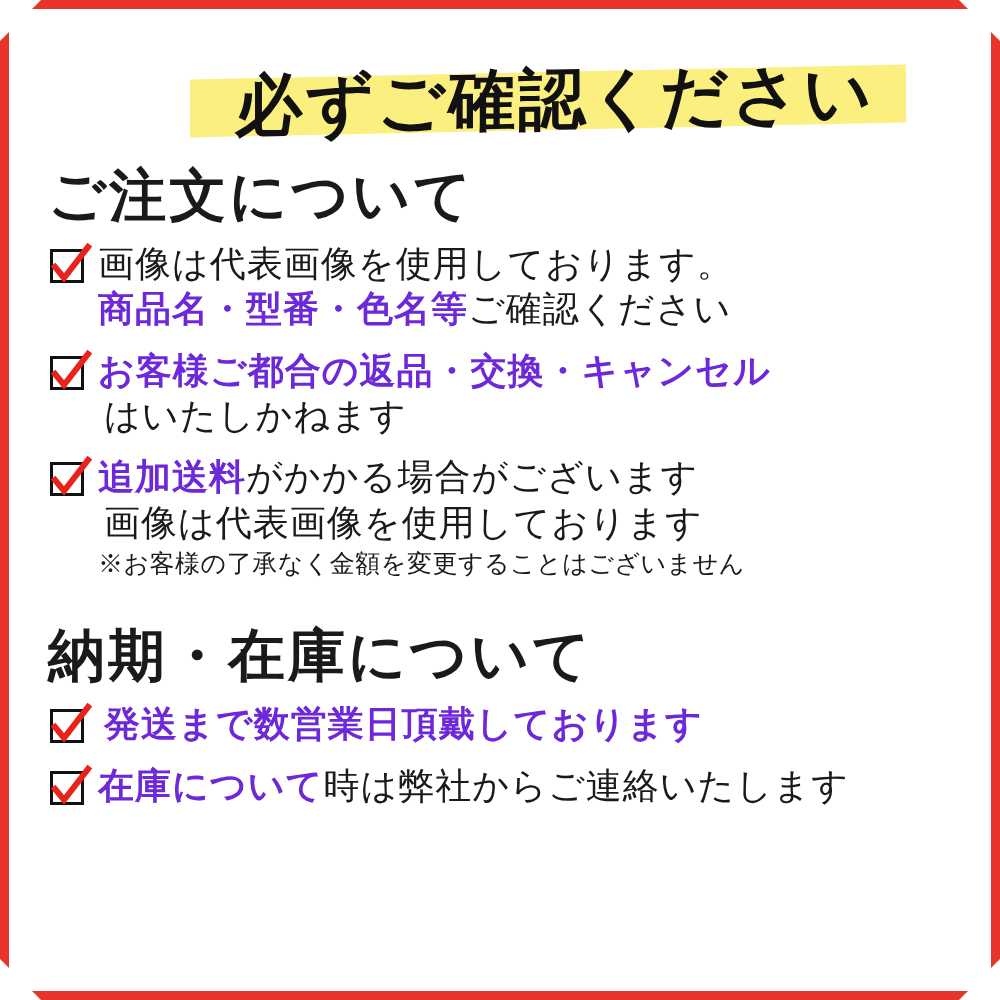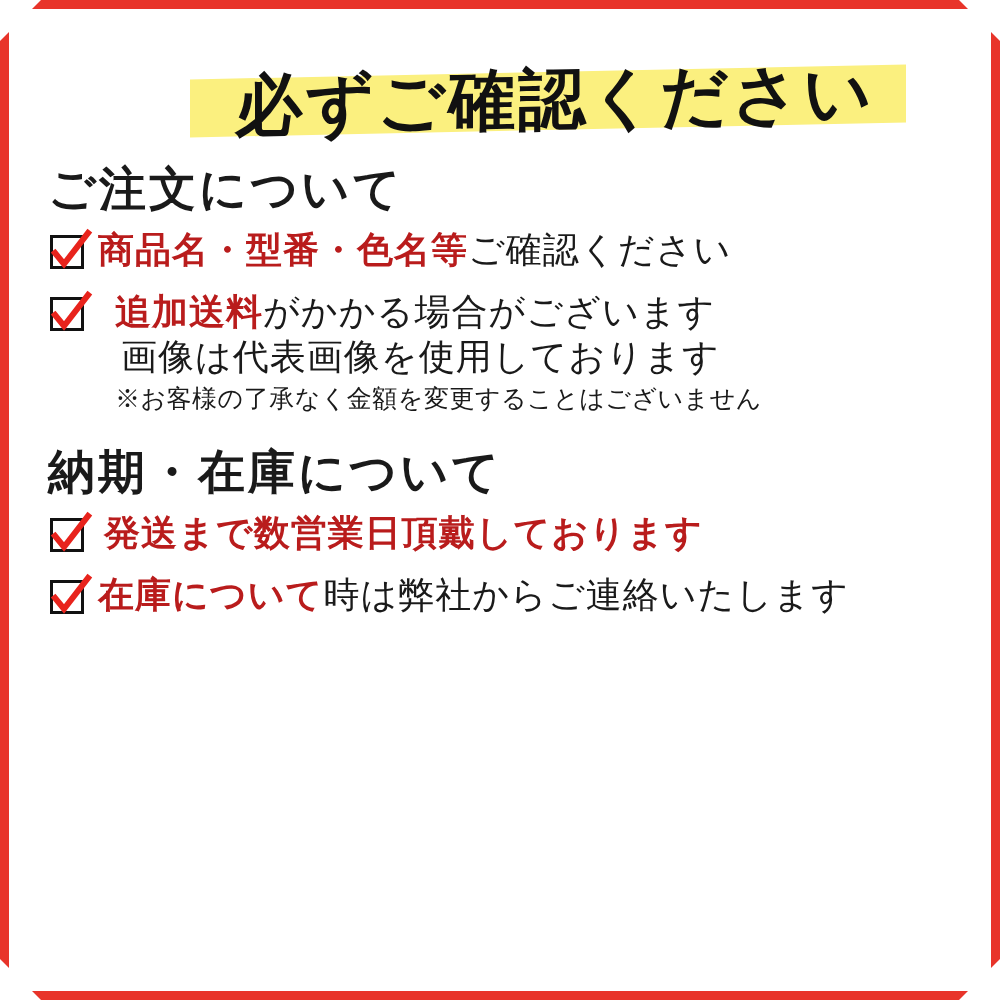--- a/index.html
+++ b/index.html
@@ -73,33 +73,33 @@
     letter-spacing: 3px;
     color: #111111;
     transform: skewY(-1.2deg);
     white-space: nowrap;
   }
 
   
   .section-heading {
     font-family: "DejaVu Serif", "Liberation Serif", serif;
     font-weight: bold;
-    font-size: 47px;
+    font-size: 57px;
     color: #1a1a1a;
     letter-spacing: 3px;
     margin: 12px 0 6px 8px;
   }
-  .section-heading.second { margin-top: 26px; }
+  .section-heading.second { margin-top: 38px; }
 
   .item {
     display: flex;
     align-items: flex-start;
     margin: 0 0 16px 8px;
   }
-  .item.tight { margin-bottom: 10px; gap: 17px; }
+  .item.tight { margin-bottom: 10px; }
 
   .check {
     flex: 0 0 auto;
     width: 42px;
     height: 42px;
     margin-top: 4px;
     margin-right: 8px;
     position: relative;
   }
   .check .box {
@@ -122,21 +122,21 @@
   }
   .line {
     font-family: "DejaVu Serif", "Liberation Serif", serif;
     font-size: 36px;
     line-height: 1.26;
     color: #1a1a1a;
     letter-spacing: 1px;
     white-space: nowrap;
   }
   .line.indent { margin-left: 6px; }
-  .red { color: #b91c1c; font-weight: bold; margin-top: 48px; }
+  .red { color: #6d28d9; font-weight: bold; margin-top: 48px; }
   .blk { color: #1a1a1a; }
   .note {
     font-family: "DejaVu Serif", "Liberation Serif", serif;
     font-size: 25px;
     color: #1a1a1a;
     letter-spacing: 0.5px;
     margin: 2px 0 0 0;
     white-space: nowrap;
   }
 </style>
@@ -162,24 +162,37 @@
   <div class="section-heading">ご注文について</div>
 
   <div class="item">
     <span class="check">
       <span class="box"></span>
       <svg viewBox="0 0 42 42" aria-hidden="true">
         <path d="M7 22 L16 33 L40 2" fill="none" stroke="#e8231c" stroke-width="6" stroke-linecap="square"></path>
       </svg>
     </span>
     <span class="lines">
+      <div class="line"><span class="blk">画像は代表画像を使用しております。</span></div>
       <div class="line"><span class="red">商品名・型番・色名等</span><span class="blk">ご確認ください</span></div>
     </span>
   </div>
 
+  <div class="item">
+    <span class="check">
+      <span class="box"></span>
+      <svg viewBox="0 0 42 42" aria-hidden="true">
+        <path d="M7 22 L16 33 L40 2" fill="none" stroke="#e8231c" stroke-width="6" stroke-linecap="square"></path>
+      </svg>
+    </span>
+    <span class="lines">
+      <div class="line"><span class="red">お客様ご都合の返品・交換・キャンセル</span></div>
+      <div class="line indent"><span class="blk">はいたしかねます</span></div>
+    </span>
+  </div>
 
   <div class="item tight">
     <span class="check">
       <span class="box"></span>
       <svg viewBox="0 0 42 42" aria-hidden="true">
         <path d="M7 22 L16 33 L40 2" fill="none" stroke="#e8231c" stroke-width="6" stroke-linecap="square"></path>
       </svg>
     </span>
     <span class="lines">
       <div class="line"><span class="red">追加送料</span><span class="blk">がかかる場合がございます</span></div>

